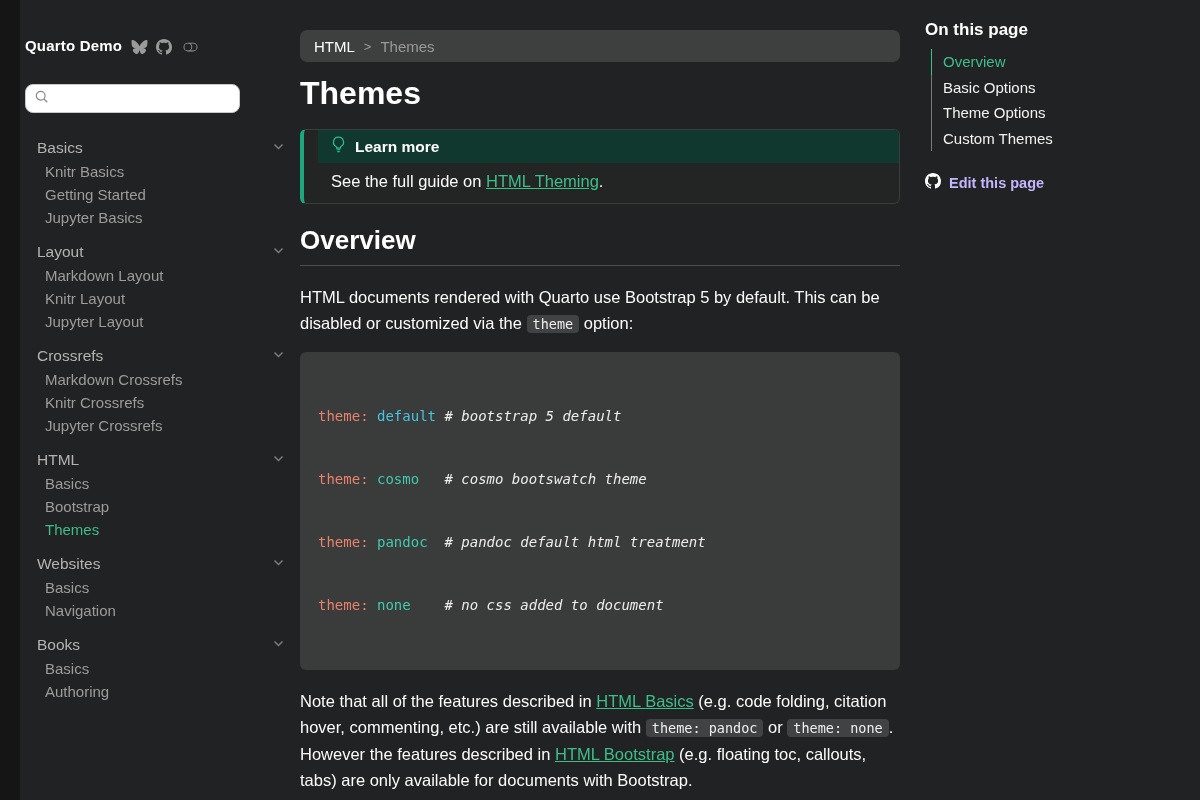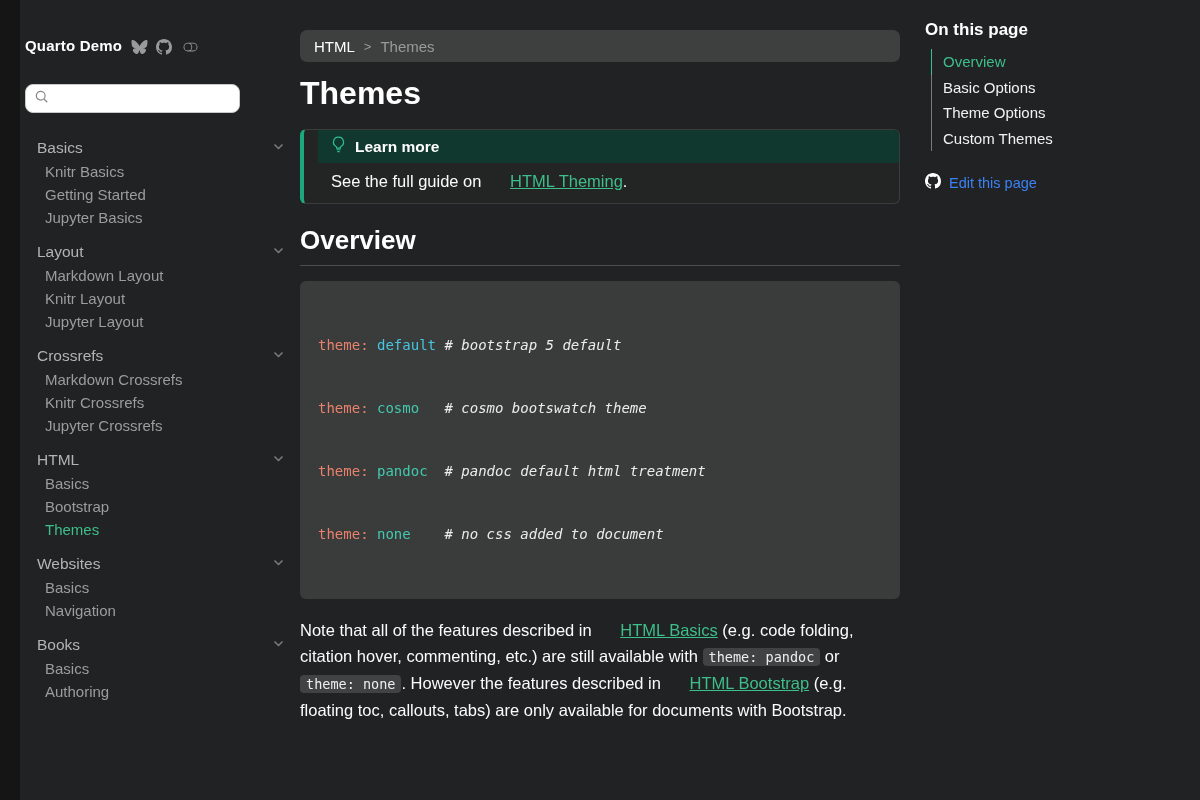--- a/index.html
+++ b/index.html
@@ -53,21 +53,21 @@
     color:#ffffff; font-weight:700; font-size:15.5px;
   }
   .callout-body { padding:9px 13px 12px; font-size:16.5px; color:#fbfbfb; }
 
   h2.section-heading {
     margin-top:21px; color:#ffffff; font-size:26px; font-weight:700;
     padding-bottom:9px; border-bottom:1px solid #4d4d4d;
   }
   p.body-text { margin-top:18px; font-size:16.5px; line-height:26px; color:#fbfbfb; }
 
-  a.green-link { color:#3dbe8b; text-decoration:underline; cursor:pointer;margin-left:24px; }
+  a.green-link { color:#3dbe8b; text-decoration:underline; cursor:pointer; }
   code.inline-code {
     font-family:"DejaVu Sans Mono", monospace; font-size:13.5px; color:#eeeeee;
     background:#414243; border-radius:4px; padding:1px 6px; white-space:nowrap;
   }
 
   .code-block {
     margin-top:15px; background:#3a3b3b; border-radius:6px; padding:12px 18px;
     font-family:"DejaVu Sans Mono", monospace; font-size:14px; line-height:21px; white-space:pre;
   }
   .cl { height:21px; }
@@ -80,21 +80,21 @@
   
   .toc { position:absolute; left:925px; top:0; width:260px; }
   .toc-heading { margin-top:20px; color:#ffffff; font-size:17px; font-weight:700; }
   .toc-list { list-style:none; margin-top:9px; }
   .toc-item {
     border-left:1px solid #7a7a7a; padding:3px 0 3px 11px; margin-left:6px;
     font-size:15px; color:#f2f2f2; cursor:pointer; line-height:19.5px;
   }
   .toc-item.active { color:#3dbe8b; border-left-color:#3dbe8b; }
   .edit-row { margin-top:22px; display:flex; align-items:center; gap:8px; margin-left:0; cursor:pointer; }
-  .edit-label { color:#3b82f6; font-size:14.5px; font-weight:400; }
+  .edit-label { color:#c4b5fd; font-size:14.5px; font-weight:700; }
 </style>
 </head>
 <body>
 
 <div class="page"></div>
 
 <div class="sidebar">
   <div class="sb-title-row">
     <span class="sb-title">Quarto Demo</span>
     <span class="sb-icons">
@@ -216,20 +216,21 @@
             <line x1="6" y1="14.6" x2="10" y2="14.6" stroke="#2fbe8f" stroke-width="1.3"></line>
             <line x1="6.7" y1="16.6" x2="9.3" y2="16.6" stroke="#2fbe8f" stroke-width="1.3"></line>
           </svg></span>
       <span>Learn more</span>
     </div>
     <div class="callout-body"><span>See the full guide on </span><a class="green-link">HTML Theming</a><span>.</span></div>
   </div>
 
   <h2 class="section-heading">Overview</h2>
 
+  <p class="body-text"><span>HTML documents rendered with Quarto use Bootstrap 5 by default. This can be disabled or customized via the </span><code class="inline-code">theme</code><span> option:</span></p>
 
   <div class="code-block">
     <div class="cl"><span class="ck">theme:</span><span class="cv cv-cyan">default</span><span class="cc"># bootstrap 5 default</span></div>
     <div class="cl"><span class="ck">theme:</span><span class="cv cv-teal">cosmo</span><span class="cc"># cosmo bootswatch theme</span></div>
     <div class="cl"><span class="ck">theme:</span><span class="cv cv-teal">pandoc</span><span class="cc"># pandoc default html treatment</span></div>
     <div class="cl"><span class="ck">theme:</span><span class="cv cv-teal">none</span><span class="cc"># no css added to document</span></div>
   </div>
 
   <p class="body-text"><span>Note that all of the features described in </span><a class="green-link">HTML Basics</a><span> (e.g. code folding, citation hover, commenting, etc.) are still available with </span><code class="inline-code">theme: pandoc</code><span> or </span><code class="inline-code">theme: none</code><span>. However the features described in </span><a class="green-link">HTML Bootstrap</a><span> (e.g. floating toc, callouts, tabs) are only available for documents with Bootstrap.</span></p>
 

